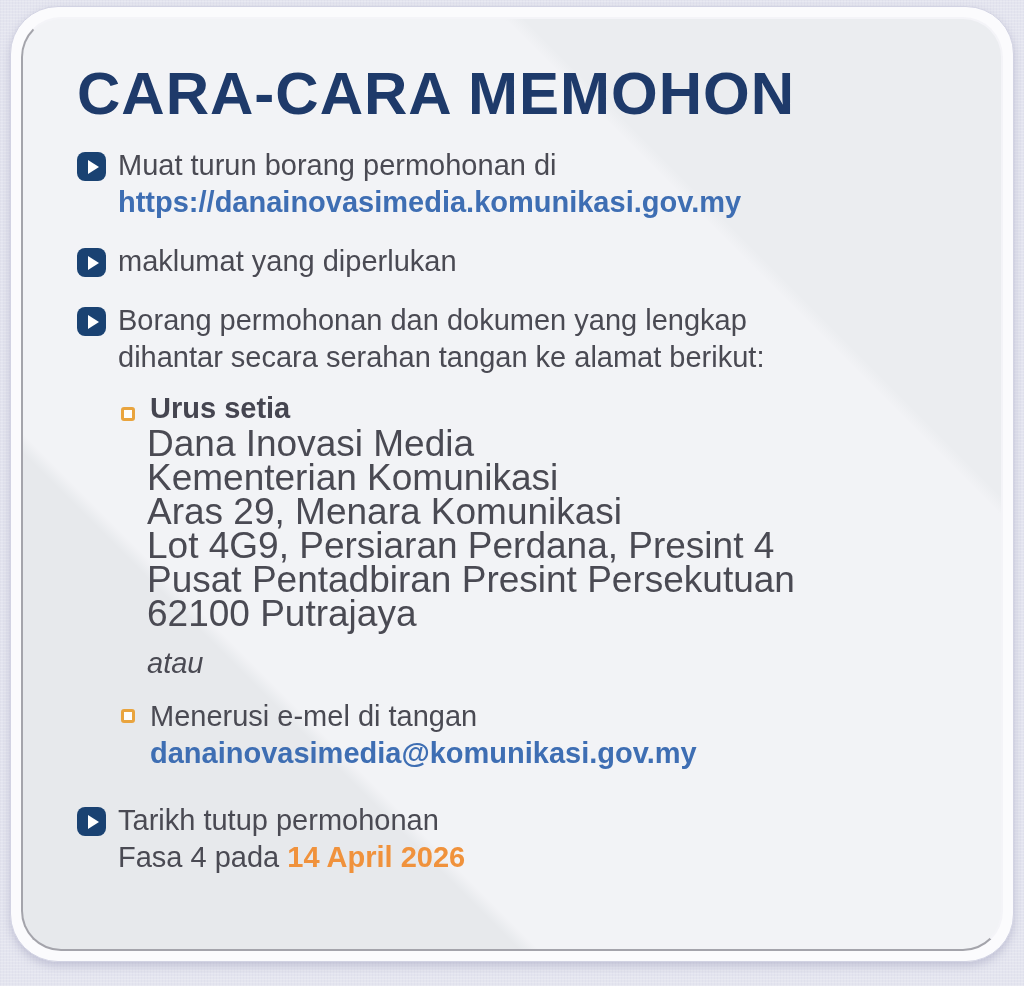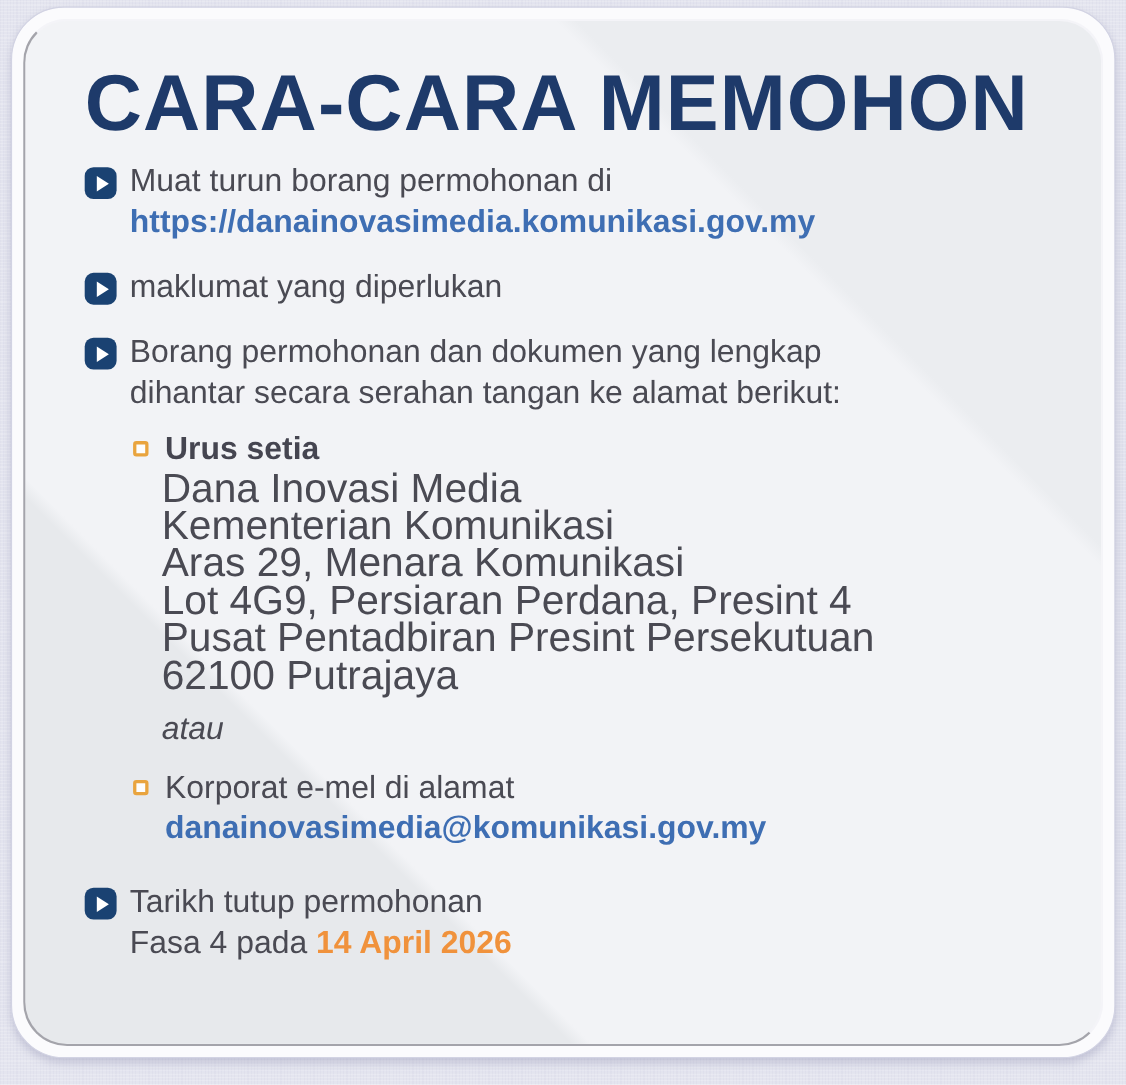--- a/index.html
+++ b/index.html
@@ -24,21 +24,21 @@
       #e7e9ec 0%, #e7e9ec 26%,
       #f2f3f6 27%, #f2f3f6 74%,
       #ebedf0 75%, #ebedf0 100%);
     border:2px solid #f4f4f8;
     border-left-color:#a4a4ab;border-bottom-color:#a4a4ab;
     overflow:hidden;
   }
   .content{position:relative;padding:44px 40px 0 54px;}
   h1{
     margin:0 0 14px 0;
-    font-size:72px;line-height:62px;font-weight:800;letter-spacing:1px;
+    font-size:60px;line-height:62px;font-weight:800;letter-spacing:1px;
     color:#1e3a6a;
   }
   .row{display:flex;align-items:flex-start;margin-bottom:21px;margin-top:22px;}
   .bullet{
     flex:0 0 auto;width:29px;height:29px;margin:5px 12px 0 0;
     background:#1a4272;border-radius:8px;
     display:flex;align-items:center;justify-content:center;
   }
   .tri{
     width:0;height:0;margin-left:3px;
@@ -92,38 +92,38 @@
         <span class="bullet">
             <span class="tri"></span>
           </span>
         <div class="btext">
           <div>Borang permohonan dan dokumen yang lengkap</div>
           <div>dihantar secara serahan tangan ke alamat berikut:</div>
         </div>
       </div>
 
       <div class="subsection">
-        <div class="subrow" style="margin-bottom:0;">
+        <div class="subrow" style="margin-bottom:0;align-items:center;">
           <span class="sq"></span>
           <div class="subhead">Urus setia</div>
         </div>
         <div class="address">
           <div>Dana Inovasi Media</div>
           <div>Kementerian Komunikasi</div>
           <div>Aras 29, Menara Komunikasi</div>
           <div>Lot 4G9, Persiaran Perdana, Presint 4</div>
           <div>Pusat Pentadbiran Presint Persekutuan</div>
           <div>62100 Putrajaya</div>
         </div>
         <div class="atau">atau</div>
 
         <div class="subrow">
           <span class="sq"></span>
           <div class="sub-text">
-            <div>Korporat e-mel di alamat</div>
+            <div>Menerusi e-mel di tangan</div>
             <a class="link">danainovasimedia@komunikasi.gov.my</a>
           </div>
         </div>
       </div>
 
       <div class="row footer-row">
         <span class="bullet">
             <span class="tri"></span>
           </span>
         <div class="btext">

